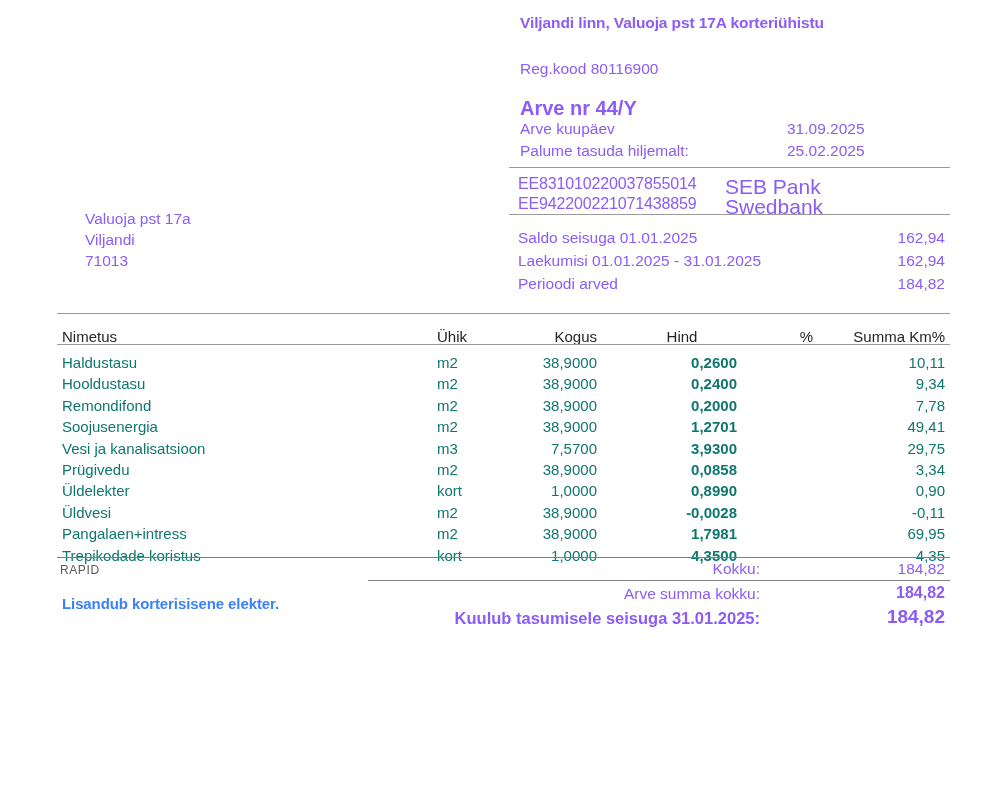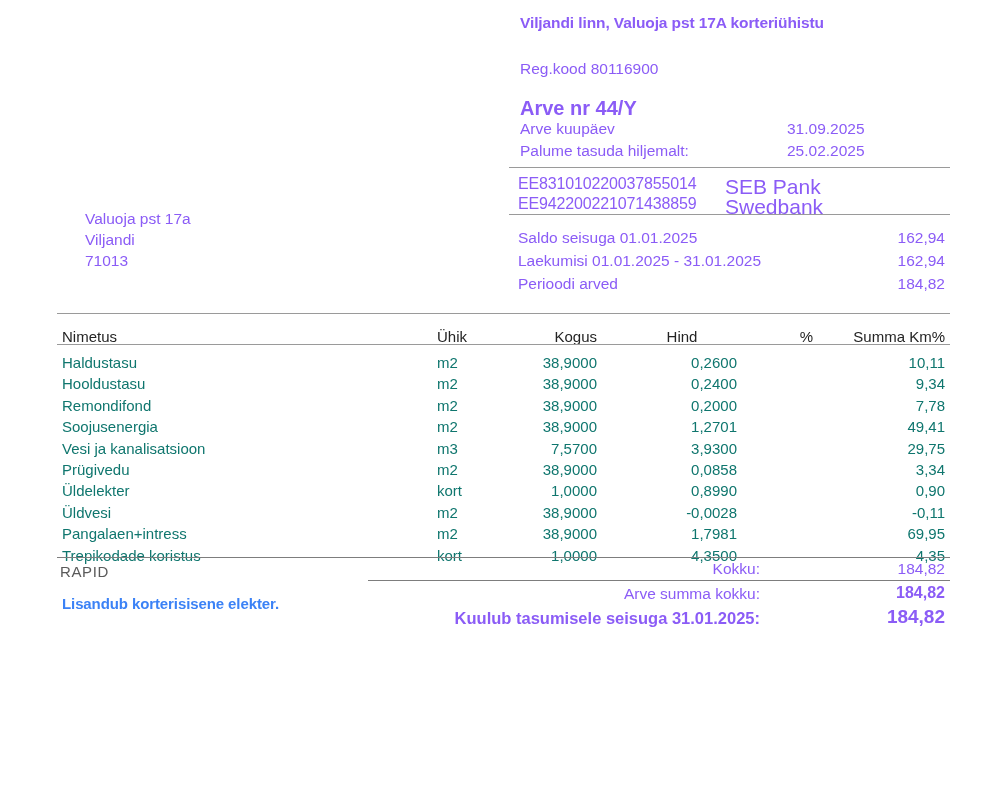--- a/index.html
+++ b/index.html
@@ -43,33 +43,33 @@
 
   
   #table { position:absolute; left:57px; top:313px; width:893px;margin-top:8px; }
   .thead { position:relative; height:30px; }
   .th { position:absolute; font-size:15px; color:#242424; white-space:nowrap; top:7px; }
   .row { position:relative; height:21.4px; }
   .cell { position:absolute; font-size:15px; color:#0f766e; white-space:nowrap; top:3px; }
   .c-name { left:5px; text-align:left; }
   .c-unit { left:380px; width:46px; text-align:left; }
   .c-qty  { left:430px; width:110px; text-align:right; }
-  .c-price{ left:570px; width:110px; text-align:right; }
+  .c-price{ left:570px; width:110px; text-align:right;font-weight:bold; }
   .c-pct  { left:700px; width:56px; text-align:right; }
   .c-sum  { left:770px; width:118px; text-align:right; }
 
   .th.h-name { left:5px; }
   .th.h-unit { left:380px; }
   .th.h-qty  { left:430px; width:110px; text-align:right; }
   .th.h-price{ left:570px; width:110px; text-align:center; }
   .th.h-pct  { left:700px; width:56px; text-align:right; }
   .th.h-sum  { left:770px; width:118px; text-align:right; }
 
   
-  .rapid { position:absolute; font-size:15px; letter-spacing:0.6px; color:#5a5a5a; }
+  .rapid { position:absolute; font-size:12px; letter-spacing:0.6px; color:#5a5a5a; }
   .note  { position:absolute; font-size:15px; font-weight:bold; color:#3b82f6; letter-spacing:-0.1px; }
 
   .tot-label { position:absolute; text-align:right; white-space:nowrap; }
   .tot-amt   { position:absolute; text-align:right; white-space:nowrap; }
 </style>
 </head>
 <body>
 
 <div id="page">
 

